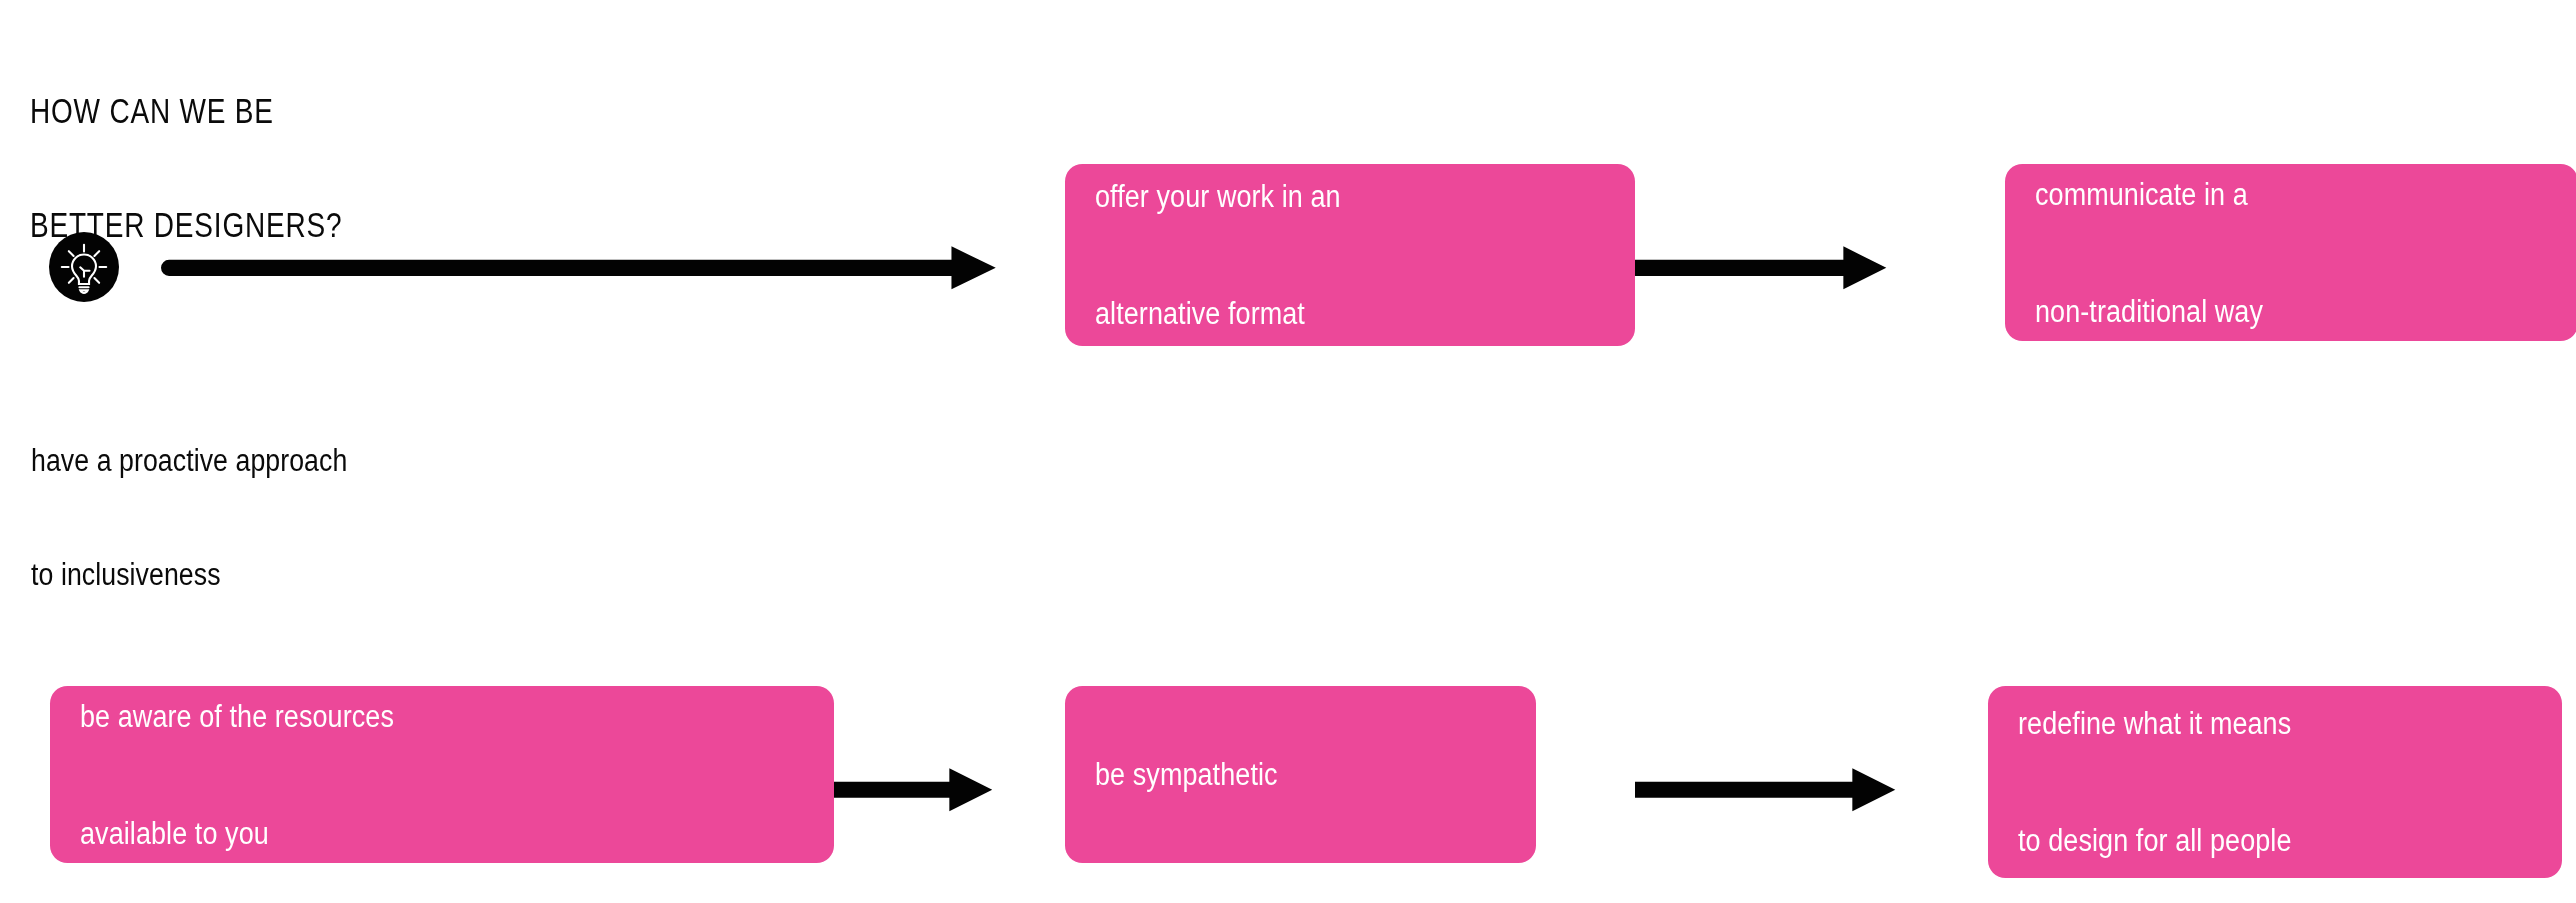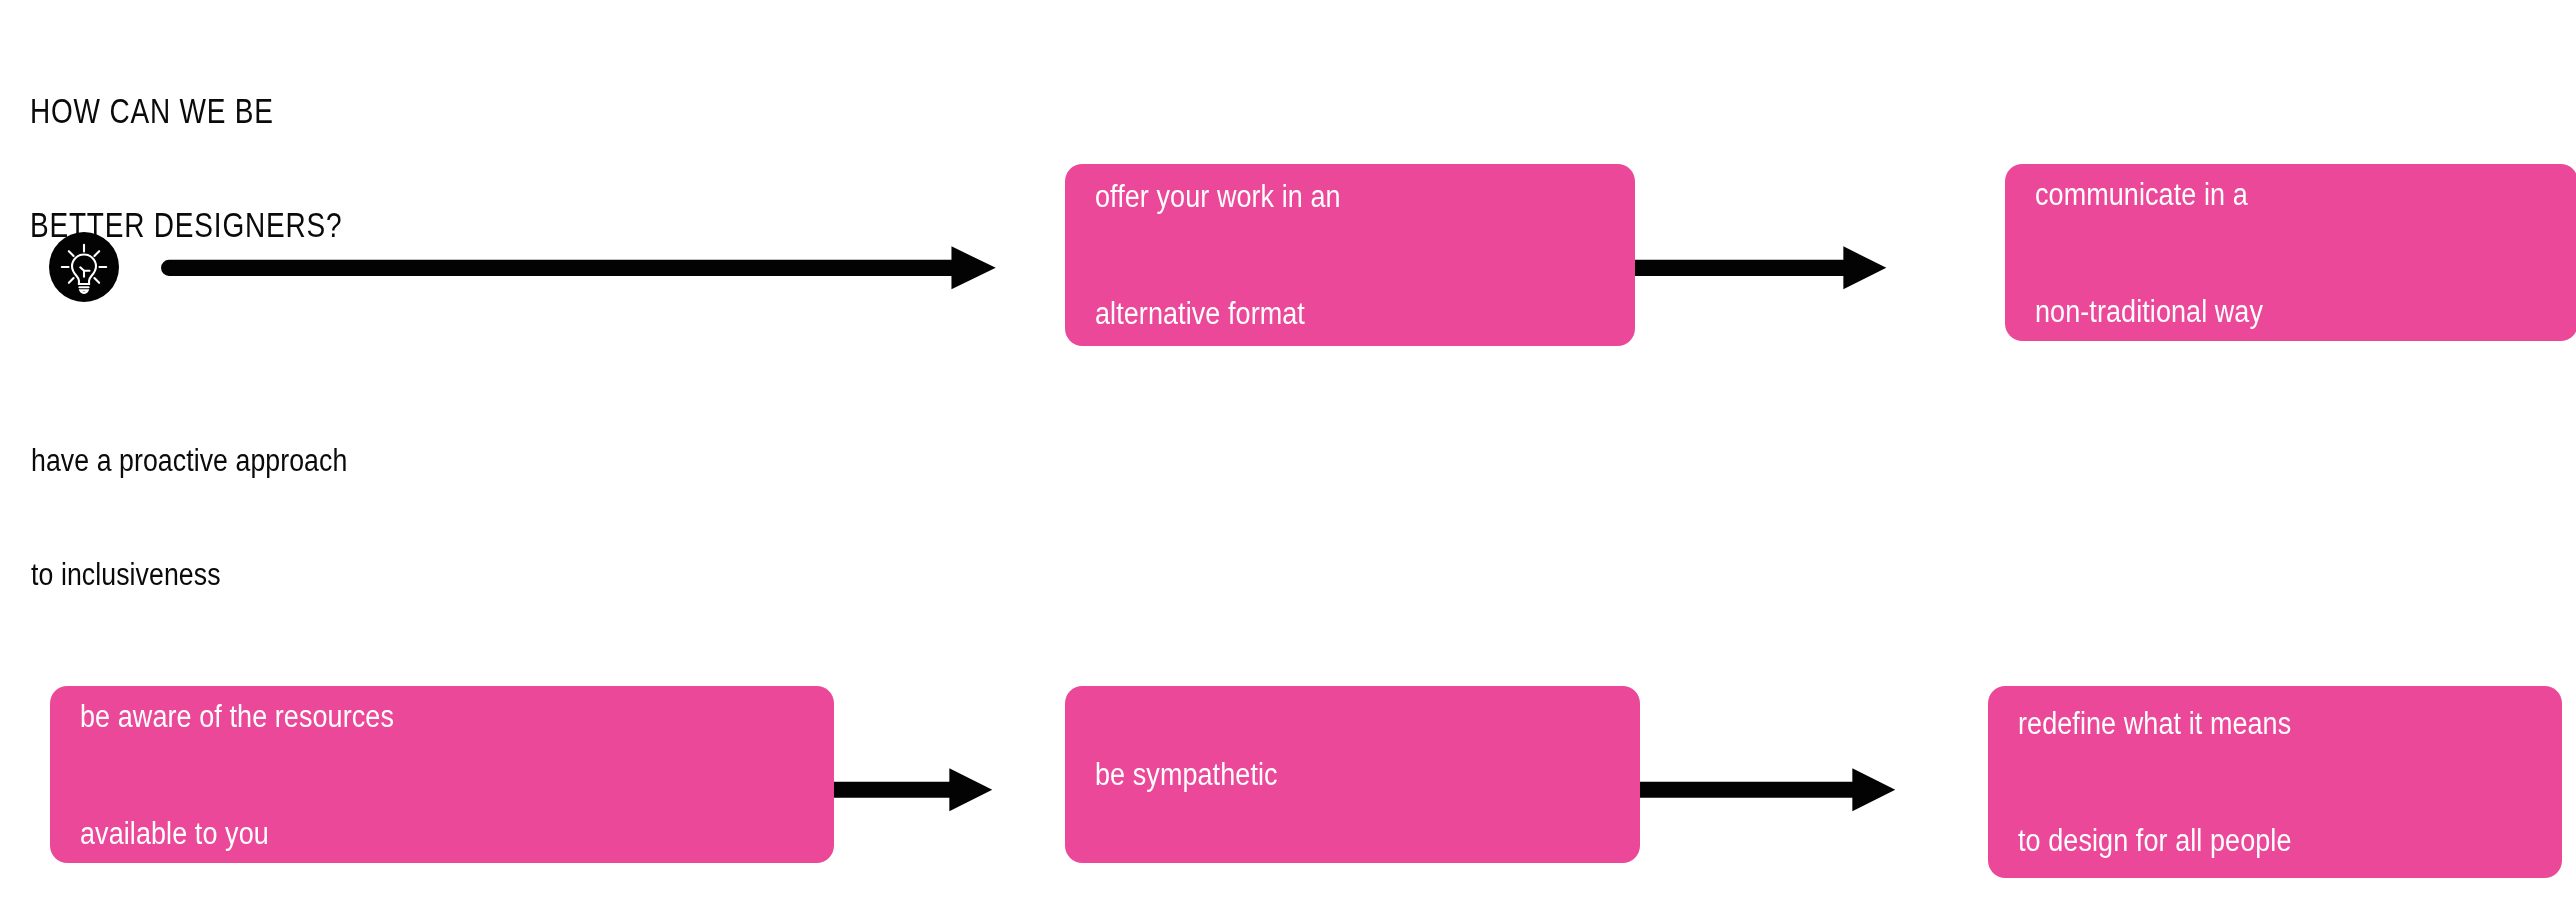--- a/index.html
+++ b/index.html
@@ -90,21 +90,21 @@
     transform: scaleX(0.87);
     transform-origin: left center;
     white-space: pre;
   }
   .node-line { display: block; }
 
   
   #node-offer        { left: 1065px; top: 164px;  width: 570px;  height: 182px; }
   #node-communicate  { left: 1974px; top: 164px;  width: 573px;  height: 177px; margin-left: 31px; }
   #node-resources    { left: 50px;   top: 686px; width: 784px; height: 177px; }
-  #node-sympathetic  { left: 1065px; top: 686px; width: 575px;  height: 177px; }
+  #node-sympathetic  { left: 1065px; top: 686px; width: 471px;  height: 177px; }
   #node-redefine     { left: 1988px; top: 686px; width: 574px;  height: 192px; }
 
   
   .arrow { position: absolute; }
   .arrow svg { display: block; }
 
   #arrow-1 { left: 161px;  top: 243px;  width: 839px; height: 50px; }
   #arrow-2 { left: 1634px; top: 243px;  width: 255px;  height: 50px; }
   #arrow-3 { left: 708px; top: 765px; width: 287px;  height: 50px; }
   #arrow-4 { left: 1635px; top: 765px; width: 263px;  height: 50px; }

